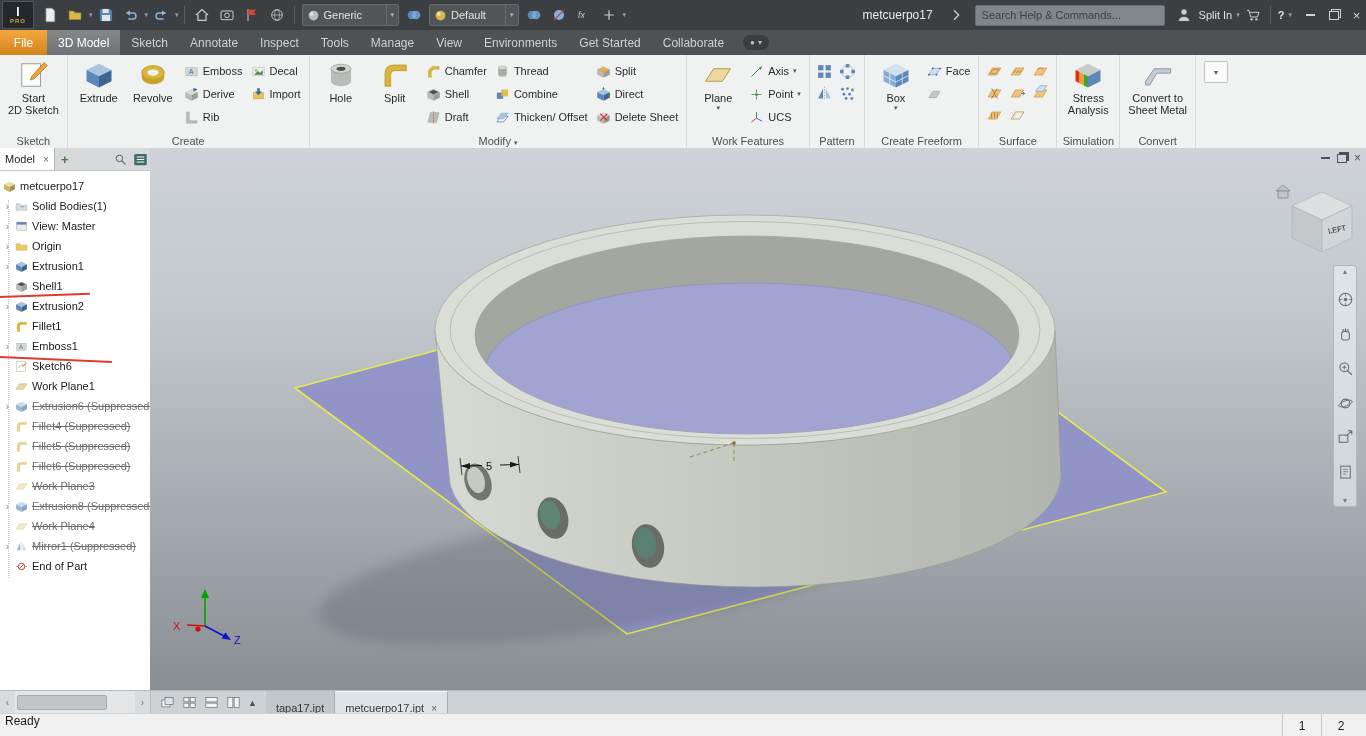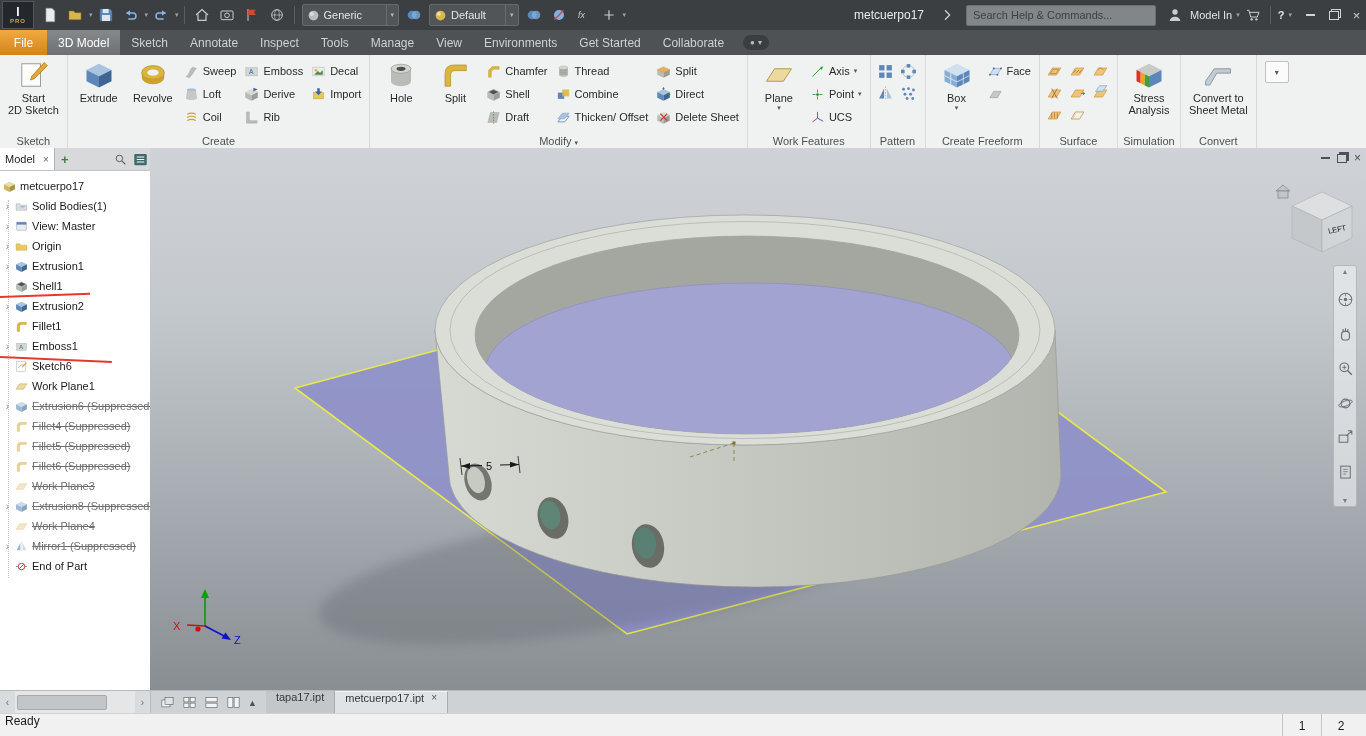--- a/index.html
+++ b/index.html
@@ -82,21 +82,21 @@
   
   .bottombar{position:absolute;left:0;top:690px;width:1366px;height:23px;background:#ced2d4;border-top:1px solid #b6babc;display:flex;align-items:stretch}
   .b-scroll{width:150px;display:flex;align-items:center;background:#e4e6e8;border-right:1px solid #b6babc}
   .sarr{width:15px;height:100%;display:flex;align-items:center;justify-content:center;color:#6e7274;font-size:10px;background:#d9dcde}
   .sthumb{width:88px;height:13px;background:#c2c6c8;border:1px solid #a6aaac;border-radius:2px;margin:0 2px}
   .strack{flex:1}
   .b-icons{display:flex;align-items:center;gap:7px;padding:0 9px}
   .b-ic{display:flex;align-items:center;justify-content:center}
   .b-tri{font-size:9px;color:#4d5154}
   .doc-tabs{display:flex;align-items:stretch}
-  .doc-tab{display:flex;align-items:flex-start;gap:7px;padding:0 10px;font-size:11px;color:#33373a;background:#c3c7c9;border-right:1px solid #a8acae}
+  .doc-tab{display:flex;align-items:flex-end;gap:7px;padding:0 10px;font-size:11px;color:#33373a;background:#c3c7c9;border-right:1px solid #a8acae}
   .doc-tab.active{background:#e0e3e5;border-top:1px solid #f2f4f5}
   .doc-tab .x{color:#555;font-size:10px}
 
   
   .statusbar{position:absolute;left:0;top:713px;width:1366px;height:23px;background:#f1f1f1;display:flex;font-size:12px;color:#1a1a1a;border-top:1px solid #d2d2d2}
   .sb-ready{padding-left:5px}
   .sb-right{margin-left:auto;display:flex;height:100%;align-items:stretch;margin-right:6px}
   .sb-cell{width:38px;border-left:1px solid #c6c6c6;display:flex;align-items:center;justify-content:center}
 </style>
 </head>
@@ -224,21 +224,21 @@
           <path d="M9 5 L16 12 L9 19" fill="none" stroke="#c9cdd0" stroke-width="2"></path>
         </svg>
       </span>
     <input class="tb-search" type="text" data-name="search-input" placeholder="Search Help &amp; Commands..." style="">
     <span class="tb-btn" data-name="person-icon">
         <svg width="16" height="16" viewBox="0 0 24 24" data-name="person-icon" style="display:block">
           <circle cx="12" cy="7.5" r="4" fill="#c9cdd0"></circle>
           <path d="M4 21 a8 6.5 0 0 1 16 0 Z" fill="#c9cdd0"></path>
         </svg>
       </span>
-    <span class="tb-text" data-name="sign-in-button">Model In</span>
+    <span class="tb-text" data-name="sign-in-button">Split In</span>
     <span class="tb-caret" data-name="sign-in-caret">▾</span>
     <span class="tb-btn" data-name="cart-button">
         <svg width="16" height="16" viewBox="0 0 24 24" data-name="cart-icon" style="display:block">
           <path d="M3 5 H6 L8.5 15 H18.5 L21 8 H7" fill="none" stroke="#c9cdd0" stroke-width="1.5"></path>
           <circle cx="10" cy="18.5" r="1.8" fill="#c9cdd0"></circle>
           <circle cx="17" cy="18.5" r="1.8" fill="#c9cdd0"></circle>
         </svg>
       </span>
     <span class="tb-sep" data-name="separator"></span>
     <span class="tb-text" style="font-weight:bold" data-name="help-button">?</span>
@@ -303,47 +303,20 @@
         </div>
         <div class="bigbtn" data-name="revolve-button">
           <span class="bicon">
             <svg width="30" height="30" viewBox="0 0 24 24" data-name="revolve-icon" style="display:block">
               <ellipse cx="12" cy="10" rx="9" ry="5.5" fill="#dcb63c" stroke="#a8861e" stroke-width="0.6"></ellipse>
               <ellipse cx="12" cy="10" rx="4.5" ry="2.5" fill="#f0f1f1"></ellipse>
               <path d="M3 10 a9 5.5 0 0 0 18 0 l0 4 a9 5.5 0 0 1 -18 0 Z" fill="#c9a227"></path>
             </svg>
           </span>
           <span class="blabel" data-name="revolve-label">Revolve</span>
-        </div>
-        <div class="smallcol">
-          <div class="smallbtn" data-name="sweep-button">
-            <span class="sicon">
-              <svg width="15" height="15" viewBox="0 0 24 24" data-name="sweep-icon" style="display:block">
-                <path d="M3 20 C9 18 8 9 14 5 L20 7 C15 11 15 17 8 22 Z" fill="#b9bdb7" stroke="#8a8e88" stroke-width="0.5"></path>
-              </svg>
-            </span>
-            <span data-name="sweep-label">Sweep</span>
-          </div>
-          <div class="smallbtn" data-name="loft-button">
-            <span class="sicon">
-              <svg width="15" height="15" viewBox="0 0 24 24" data-name="loft-icon" style="display:block">
-                <ellipse cx="12" cy="5" rx="7" ry="2.2" fill="#a8c4e0" stroke="#5d87b8" stroke-width="0.5"></ellipse>
-                <path d="M5 5 L3 18 a9 3 0 0 0 18 0 L19 5 a7 2.2 0 0 1 -14 0" fill="#c6c9c3"></path>
-              </svg>
-            </span>
-            <span data-name="loft-label">Loft</span>
-          </div>
-          <div class="smallbtn" data-name="coil-button">
-            <span class="sicon">
-              <svg width="15" height="15" viewBox="0 0 24 24" data-name="coil-icon" style="display:block">
-                <path d="M5 7 Q12 3 19 7 M5 12 Q12 8 19 12 M5 17 Q12 13 19 17" stroke="#c9a227" stroke-width="1.8" fill="none"></path>
-              </svg>
-            </span>
-            <span data-name="coil-label">Coil</span>
-          </div>
         </div>
         <div class="smallcol">
           <div class="smallbtn" data-name="emboss-button">
             <span class="sicon">
               <svg width="15" height="15" viewBox="0 0 24 24" data-name="emboss-icon" style="display:block">
                 <rect x="3" y="6" width="18" height="13" fill="#d4d7d1" stroke="#9a9d97" stroke-width="0.6"></rect>
                 <text x="7.5" y="16.5" font-size="11" font-weight="bold" fill="#5d87b8">A</text>
               </svg>
             </span>
             <span data-name="emboss-label">Emboss</span>

